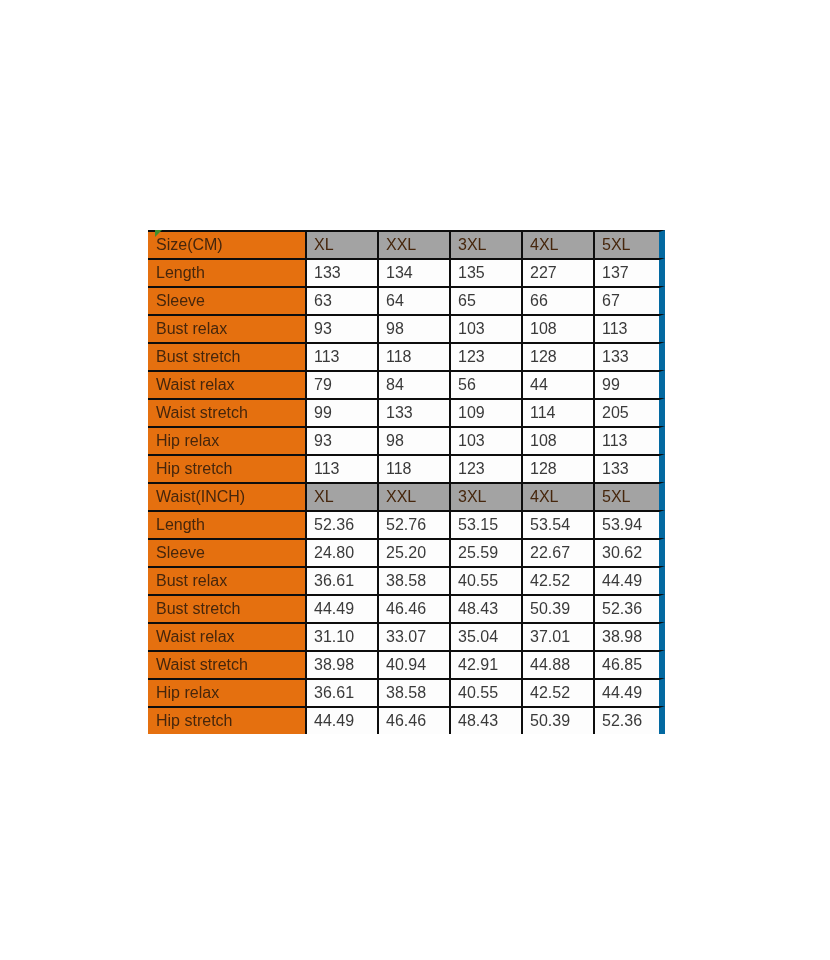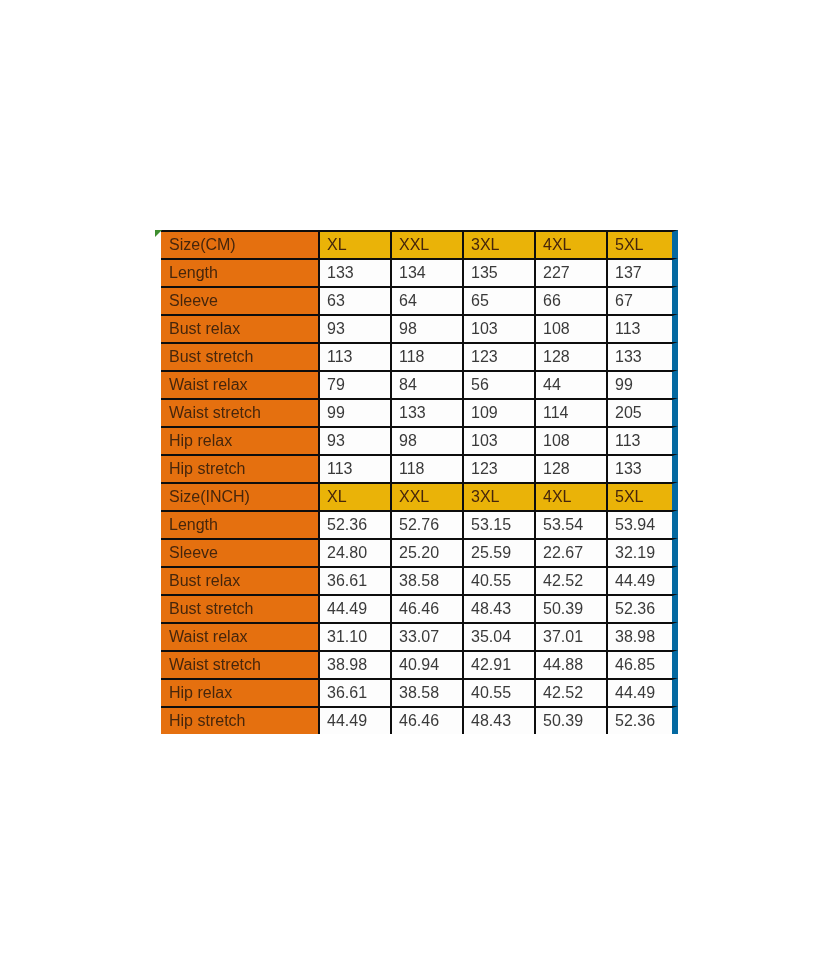--- a/index.html
+++ b/index.html
@@ -6,21 +6,21 @@
   .canvas {
     position: relative;
     width: 830px;
     height: 960px;
     background: #ffffff;
     overflow: hidden;
     font-family: "Liberation Sans", sans-serif;
   }
   .size-table {
     position: absolute;
-    left: 161px;
+    left: 148px;
     top: 230px;
     display: grid;
     grid-template-columns: 157px 72px 72px 72px 72px 72px;
     grid-auto-rows: 28px;
   }
   .cell {
     box-sizing: border-box;
     border-top: 2px solid #0d0d0d;
     display: flex;
     align-items: center;
@@ -37,21 +37,21 @@
   .data-cell {
     background: #fdfdfd;
     color: #3a3a3a;
     border-left: 2px solid #0d0d0d;
     padding-left: 7px;
   }
   .data-cell.col-last {
     border-right: 6px solid #0369a1;
   }
   .header-row-cell.data-cell {
-    background: #eab308;
+    background: #a3a3a3;
     color: #46260c;
   }
   .corner-flag {
     position: absolute;
     left: 155px;
     top: 230px;
     width: 0;
     height: 0;
     border-top: 7px solid #3e8e2f;
     border-right: 7px solid transparent;
@@ -111,38 +111,38 @@
       <div class="cell data-cell">98</div>
       <div class="cell data-cell">103</div>
       <div class="cell data-cell">108</div>
       <div class="cell data-cell col-last">113</div>
       <div class="cell label-cell">Hip stretch</div>
       <div class="cell data-cell">113</div>
       <div class="cell data-cell">118</div>
       <div class="cell data-cell">123</div>
       <div class="cell data-cell">128</div>
       <div class="cell data-cell col-last">133</div>
-      <div class="cell label-cell header-row-cell">Size(INCH)</div>
+      <div class="cell label-cell header-row-cell">Waist(INCH)</div>
       <div class="cell data-cell header-row-cell">XL</div>
       <div class="cell data-cell header-row-cell">XXL</div>
       <div class="cell data-cell header-row-cell">3XL</div>
       <div class="cell data-cell header-row-cell">4XL</div>
       <div class="cell data-cell header-row-cell col-last">5XL</div>
       <div class="cell label-cell">Length</div>
       <div class="cell data-cell">52.36</div>
       <div class="cell data-cell">52.76</div>
       <div class="cell data-cell">53.15</div>
       <div class="cell data-cell">53.54</div>
       <div class="cell data-cell col-last">53.94</div>
       <div class="cell label-cell">Sleeve</div>
       <div class="cell data-cell">24.80</div>
       <div class="cell data-cell">25.20</div>
       <div class="cell data-cell">25.59</div>
       <div class="cell data-cell">22.67</div>
-      <div class="cell data-cell col-last">32.19</div>
+      <div class="cell data-cell col-last">30.62</div>
       <div class="cell label-cell">Bust relax</div>
       <div class="cell data-cell">36.61</div>
       <div class="cell data-cell">38.58</div>
       <div class="cell data-cell">40.55</div>
       <div class="cell data-cell">42.52</div>
       <div class="cell data-cell col-last">44.49</div>
       <div class="cell label-cell">Bust stretch</div>
       <div class="cell data-cell">44.49</div>
       <div class="cell data-cell">46.46</div>
       <div class="cell data-cell">48.43</div>

